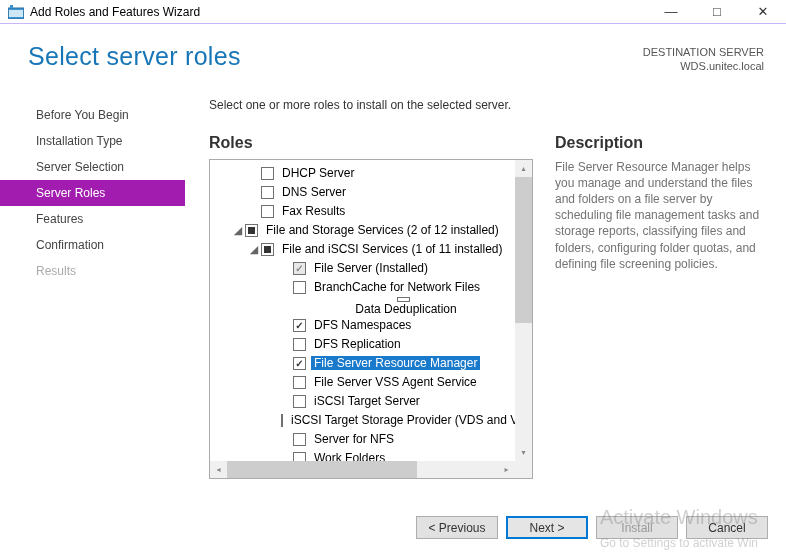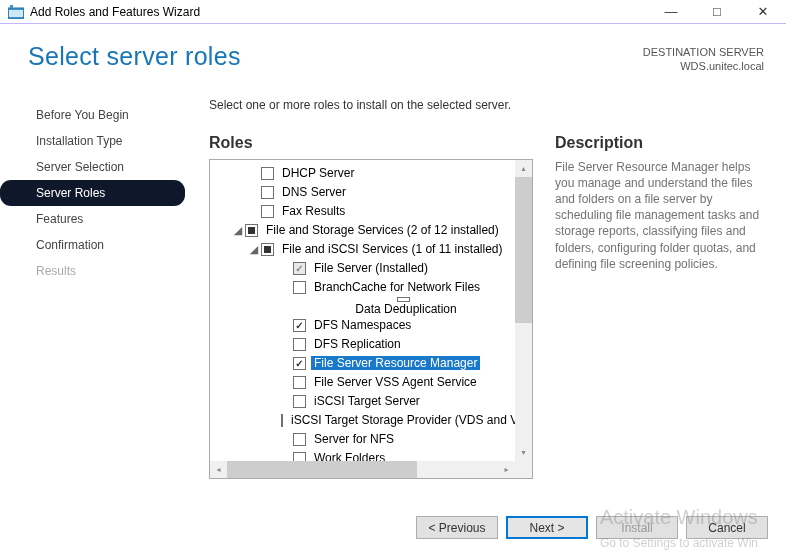--- a/index.html
+++ b/index.html
@@ -9,21 +9,21 @@
   .titlebar-title { font-size: 12px; color: #000; flex: 1; }
   .winbtns { display: flex; }
   .winbtn { width: 46px; height: 30px; display: flex; align-items: center; justify-content: center; font-size: 13px; font-family: "Segoe UI Symbol", sans-serif; color: #333; }
   .winbtn.close { width: 46px; }
   .header { display: flex; padding: 18px 20px 10px 28px; }
   .page-title { font-size: 25px; font-weight: 300; color: #1776b8; letter-spacing: 0.3px; flex: 1; }
   .dest { text-align: right; font-size: 11px; color: #555; line-height: 1.3; margin-top: 3px; margin-right: 2px;}
   .content { display: flex; padding: 0; height: 415px; }
   .nav { width: 185px; padding-top: 18px; font-size: 12px; }
   .nav-item { padding: 6px 0 6px 36px; color: #444; cursor: default; }
-  .nav-item.selected { background: #0f172a; color: #fff; border-radius: 11px; }
+  .nav-item.selected { background: #a21caf; color: #fff; }
   .nav-item.disabled { color: #aaa; }
   .main { flex: 1; padding: 14px 20px 0 24px; display: flex; flex-direction: column; }
   .instruction { font-size: 12px; color: #333; }
   .cols { display: flex; margin-top: 22px; gap: 22px; height: 345px; }
   .roles-col { width: 324px; display: flex; flex-direction: column; }
   .desc-col { flex: 1; }
   .col-label { font-size: 16px; font-weight: 600; color: #333; margin-bottom: 7px; }
   .tree-wrap { border: 1px solid #aaa; flex: 1; position: relative; background: #fff; }
   .tree-scroll { position: absolute; inset: 0; overflow: hidden; }
   .tree { font-size: 12px; padding: 4px 0 0 0; }

